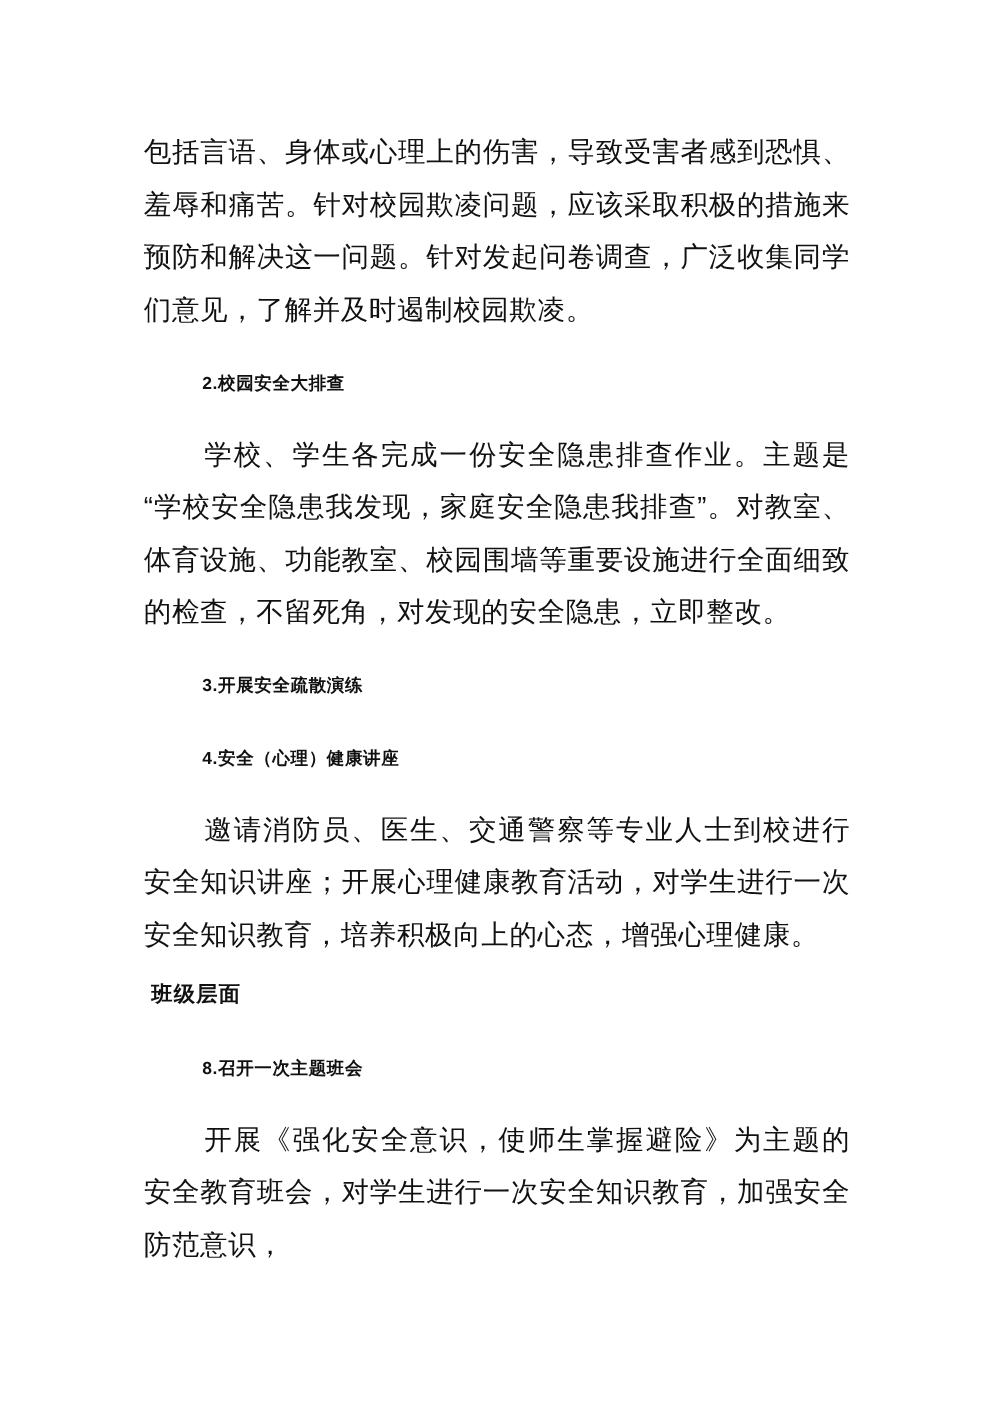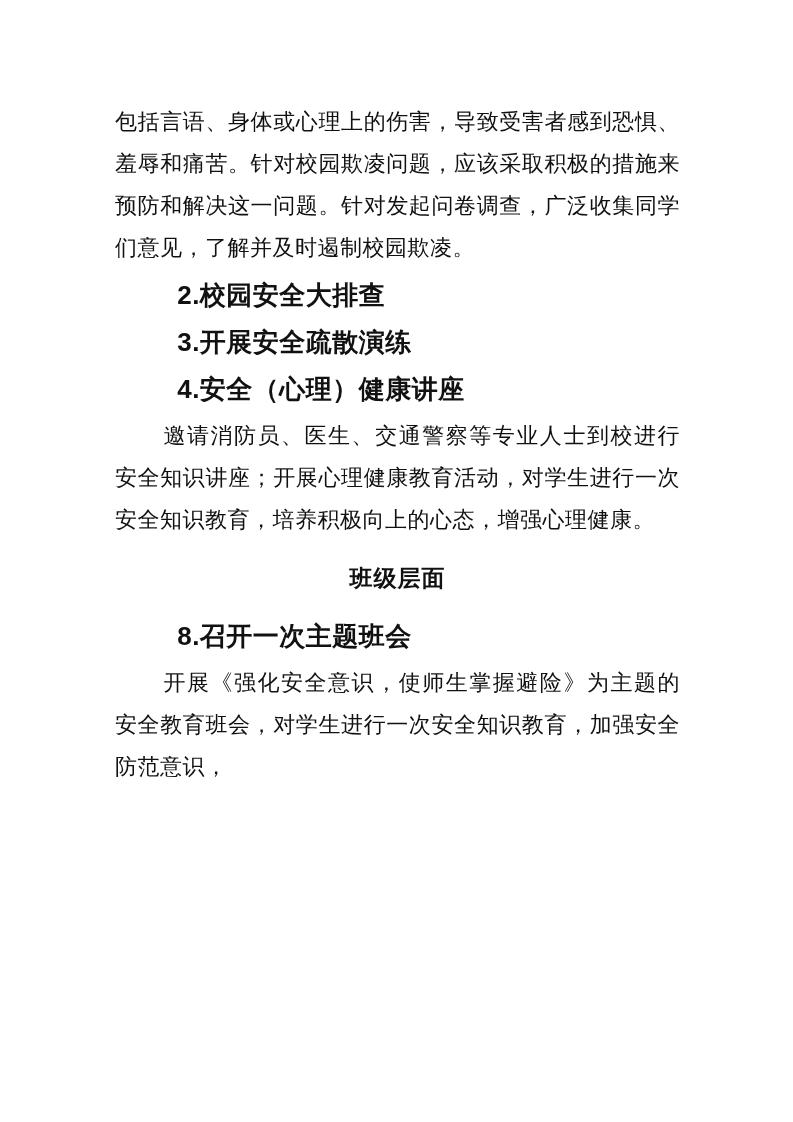--- a/index.html
+++ b/index.html
@@ -24,44 +24,44 @@
     font-size: 22px;
     line-height: 42px;
     text-align: justify;
     letter-spacing: 0.5px;
     word-break: break-all;
   }
   .para.indent {
     text-indent: 2.2em;
   }
   .heading {
-    margin: 5px;
-    font-size: 26px;
+    margin: 16px;
+    font-size: 14px;
     line-height: 42px;
     font-weight: 700;
     text-indent: 2.2em;
     letter-spacing: 0.5px;
   }
   .center-heading {
-    margin: 16px;
-    font-size: 23px;
+    margin: 6px;
+    font-size: 17px;
     line-height: 42px;
     font-weight: 700;
-    text-align: center;
     letter-spacing: 1px;
   }
 </style>
 </head>
 <body>
 
 <div class="page">
   <p class="para">包括言语、身体或心理上的伤害，导致受害者感到恐惧、羞辱和痛苦。针对校园欺凌问题，应该采取积极的措施来预防和解决这一问题。针对发起问卷调查，广泛收集同学们意见，了解并及时遏制校园欺凌。</p>
 
   <h2 class="heading">2.校园安全大排查</h2>
 
+  <p class="para indent">学校、学生各完成一份安全隐患排查作业。主题是“学校安全隐患我发现，家庭安全隐患我排查”。对教室、体育设施、功能教室、校园围墙等重要设施进行全面细致的检查，不留死角，对发现的安全隐患，立即整改。</p>
 
   <h2 class="heading">3.开展安全疏散演练</h2>
 
 
   <h2 class="heading">4.安全（心理）健康讲座</h2>
 
   <p class="para indent">邀请消防员、医生、交通警察等专业人士到校进行安全知识讲座；开展心理健康教育活动，对学生进行一次安全知识教育，培养积极向上的心态，增强心理健康。</p>
 
   <h1 class="center-heading">班级层面</h1>
 

